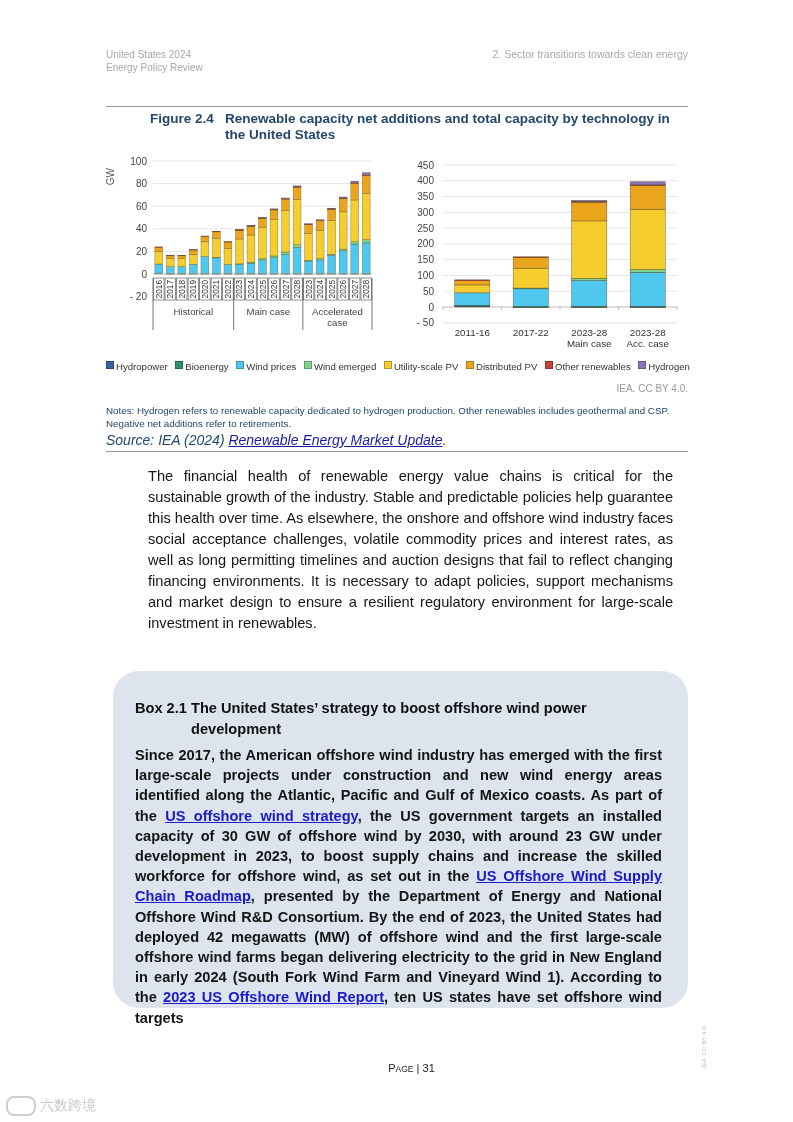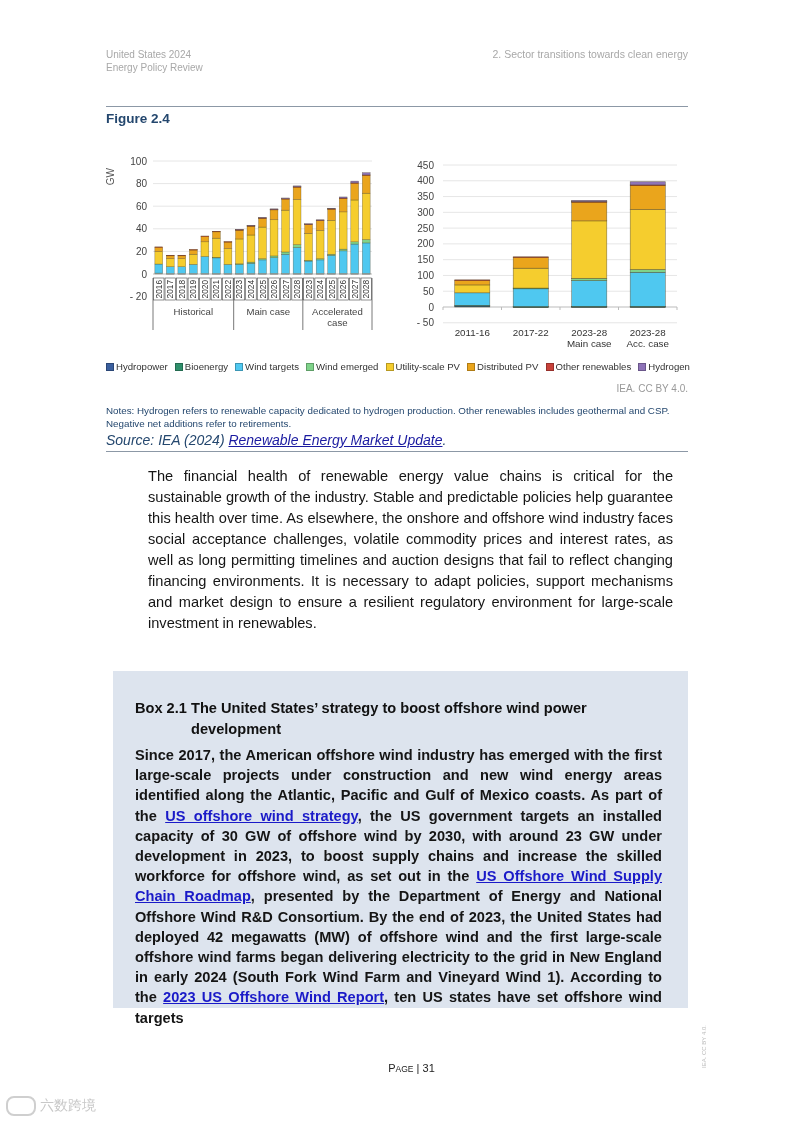--- a/index.html
+++ b/index.html
@@ -1,32 +1,32 @@
 <!DOCTYPE html>
 <html><head>
 <meta charset="utf-8">
 <style>
   html, body { margin: 0; padding: 0; background: #ffffff; }
   body { width: 793px; height: 1122px; position: relative; overflow: hidden; font-family: "Liberation Sans", sans-serif; color: #111; }
   .hdr-left { position: absolute; left: 106px; top: 48px; font-size: 10px; line-height: 13px; color: #a8a8a8; }
   .hdr-right { position: absolute; right: 105px; top: 48px; font-size: 10.5px; color: #a8a8a8; }
   .rule { position: absolute; left: 106px; width: 582px; height: 1px; background: #8c98a6; }
   .fig-title { position: absolute; left: 106px; top: 111px; width: 580px; font-size: 13.5px; font-weight: bold; color: #24476e; line-height: 16px; display: flex; }
-  .fig-title .num { width: 75px; flex: none; }
+  .fig-title .num { width: 75px; flex: none; margin-left: 44px; }
   .chart { position: absolute; }
   .chart svg text { font-family: "Liberation Sans", sans-serif; }
   .legend { position: absolute; left: 106px; top: 361px; width: 584px; display: flex; justify-content: space-between; font-size: 9.6px; color: #333; white-space: nowrap; }
-  .legend .item { display: flex; align-items: center; }
+  .legend .item { display: flex; }
   .legend .sw { width: 6px; height: 6px; margin-right: 2px; border: 1px solid rgba(0,0,0,0.25); display: inline-block; }
   .credit { position: absolute; right: 105px; top: 383px; font-size: 10px; color: #999; }
   .notes { position: absolute; left: 106px; top: 404px; width: 584px; font-size: 9.8px; line-height: 13px; color: #24476e; }
   .source { position: absolute; left: 106px; top: 432px; font-size: 14px; color: #24476e; font-style: italic; }
   .source a { color: #1a1aa0; text-decoration: underline; }
   .body-text { position: absolute; left: 148px; top: 466px; width: 525px; font-size: 14.6px; line-height: 21px; text-align: justify; color: #151515; }
-  .box { position: absolute; left: 113px; top: 671px; width: 575px; height: 337px; background: #dde4ee; }
+  .box { position: absolute; left: 113px; top: 671px; width: 575px; height: 337px; background: #dde4ee; border-radius: 26px; }
   .box-title { position: absolute; left: 22px; top: 27px; width: 520px; font-size: 14.6px; font-weight: bold; line-height: 20.5px; color: #111; }
   .box-title .lbl { display: inline-block; width: 56px; }
   .box-title .indent { padding-left: 56px; display: block; }
   .box-text { position: absolute; left: 22px; top: 74px; width: 527px; font-size: 14.6px; line-height: 20.2px; text-align: justify; color: #151515; font-weight: bold; }
   .box-text a { color: #1a1ac8; text-decoration: underline; }
   .page-num { position: absolute; left: 15px; width: 793px; text-align: center; top: 1062px; font-size: 11px; color: #222; }
   .page-num .sc { font-size: 9px; }
   .side-credit { position: absolute; left: 701px; top: 1018px; width: 10px; height: 50px; }
   .side-credit span { position: absolute; left: 0; top: 50px; transform: rotate(-90deg); transform-origin: left top; font-size: 6px; color: #bbb; white-space: nowrap; }
   .watermark { position: absolute; left: 6px; top: 1096px; font-size: 14px; color: #c8c8c8; display: flex; align-items: center; }
@@ -38,20 +38,21 @@
 <div class="hdr-left">
   <div>United States 2024</div>
   <div>Energy Policy Review</div>
 </div>
 <div class="hdr-right">2. Sector transitions towards clean energy</div>
 
 <div class="rule" style="top:106px;"></div>
 
 <div class="fig-title">
   <span class="num">Figure 2.4</span>
+  <span>Renewable capacity net additions and total capacity by technology in the United States</span>
 </div>
 
 <div class="chart" id="chart-left" style="left:100px; top:150px; width:290px; height:190px;"><svg width="290" height="190" viewBox="0 0 290 190">
       <text x="14" y="18" font-size="10" fill="#555" transform="rotate(-90 14 18)" text-anchor="end">GW</text>
       <text x="47" y="150.1" font-size="10" fill="#444" text-anchor="end">- 20</text>
       <text x="47" y="127.5" font-size="10" fill="#444" text-anchor="end">0</text>
       <line x1="53" x2="272" y1="101.4" y2="101.4" stroke="#e6e6e6" stroke-width="1"></line>
       <text x="47" y="104.9" font-size="10" fill="#444" text-anchor="end">20</text>
       <line x1="53" x2="272" y1="78.80000000000001" y2="78.80000000000001" stroke="#e6e6e6" stroke-width="1"></line>
       <text x="47" y="82.30000000000001" font-size="10" fill="#444" text-anchor="end">40</text>
@@ -364,21 +365,21 @@
     <span class="item">
       <span class="sw" style="background: rgb(58, 95, 158);"></span>
       <span>Hydropower</span>
     </span>
     <span class="item">
       <span class="sw" style="background: rgb(47, 143, 107);"></span>
       <span>Bioenergy</span>
     </span>
     <span class="item">
       <span class="sw" style="background: rgb(79, 200, 240);"></span>
-      <span>Wind targets</span>
+      <span>Wind prices</span>
     </span>
     <span class="item">
       <span class="sw" style="background: rgb(127, 211, 138);"></span>
       <span>Wind emerged</span>
     </span>
     <span class="item">
       <span class="sw" style="background: rgb(245, 205, 46);"></span>
       <span>Utility-scale PV</span>
     </span>
     <span class="item">

